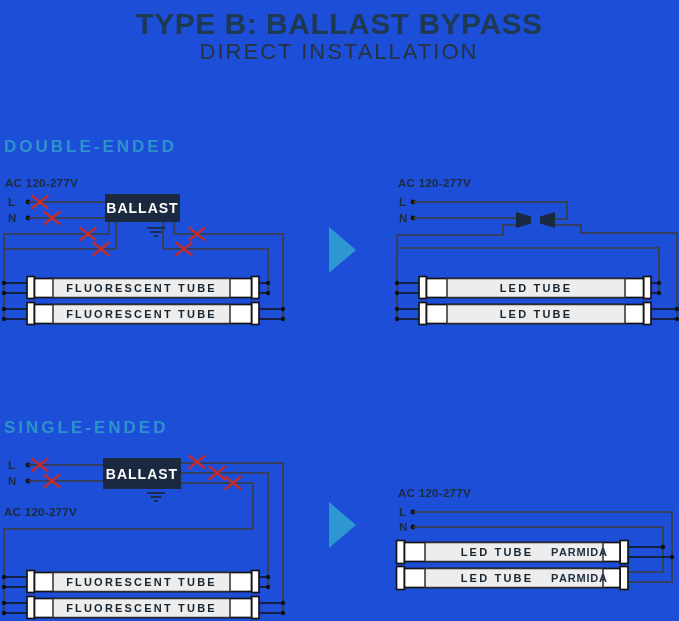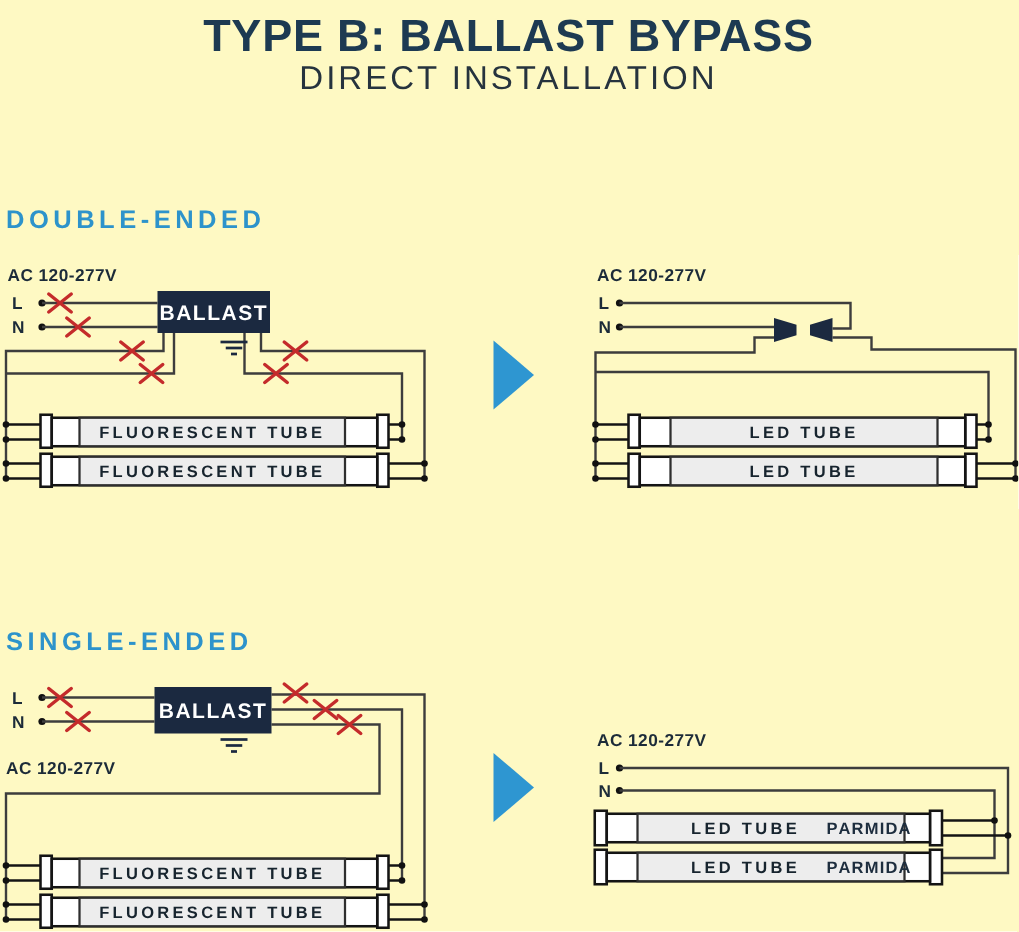--- a/index.html
+++ b/index.html
@@ -1,16 +1,16 @@
 <!DOCTYPE html>
 <html><head>
 <meta charset="utf-8">
 <style>
   html,body{margin:0;padding:0;background:#ffffff;}
-  .page{position:relative;width:679px;height:621px;background:#fef9c3;overflow:hidden;
+  .page{position:relative;width:679px;height:621px;background:#1d4ed8;overflow:hidden;
         font-family:"Liberation Sans",sans-serif;}
   svg text{font-family:"Liberation Sans","DejaVu Sans",sans-serif;}
   .t-title{font-size:30px;font-weight:bold;fill:#1d3a52;letter-spacing:.5px;}
   .t-sub{font-size:22px;font-weight:normal;fill:#26333e;letter-spacing:2px;}
   .t-sec{font-size:17px;font-weight:bold;fill:#2d93cb;letter-spacing:3px;}
   .t-ac{font-size:11.5px;font-weight:bold;fill:#1c2b39;letter-spacing:.3px;}
   .t-ln{font-size:11.5px;font-weight:bold;fill:#1c2b39;}
   .t-ballast{font-size:14px;font-weight:bold;fill:#ffffff;letter-spacing:1px;}
   .t-tube{font-size:11px;font-weight:bold;fill:#17242e;letter-spacing:2.2px;}
   .t-brand{font-size:11px;font-weight:bold;fill:#1d2d3e;letter-spacing:.8px;}

